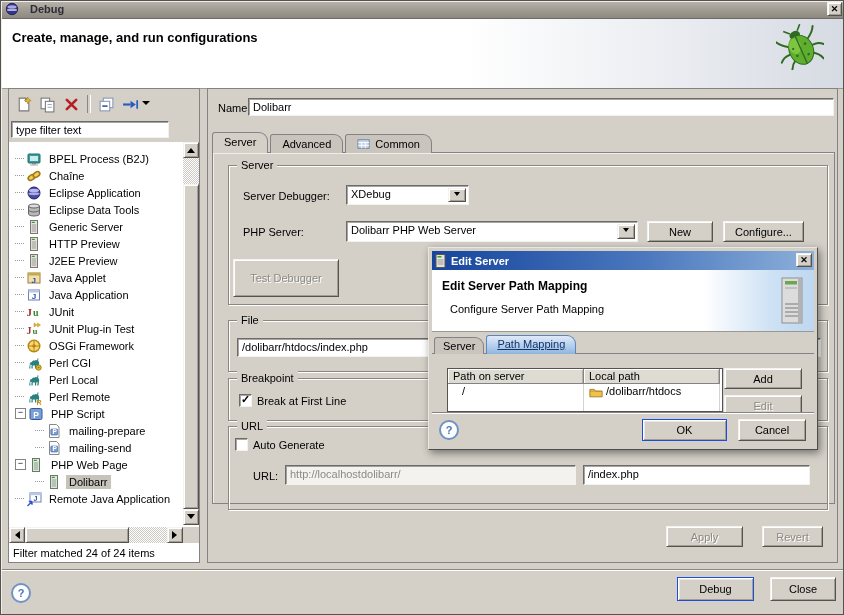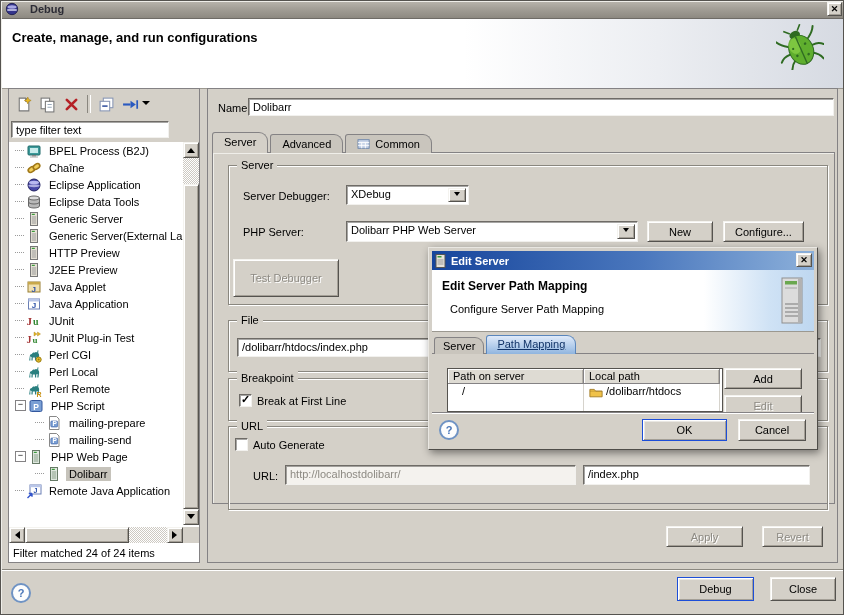--- a/index.html
+++ b/index.html
@@ -37,21 +37,21 @@
           border-bottom:1px solid #9b9890}
   #banner .msg{position:absolute;left:12px;top:12px;font-size:13px;font-weight:bold}
 
   
   #left-panel{left:8px;top:88px;width:192px;height:475px;background:#fff;border:1px solid #848284;box-sizing:border-box}
   #lp-toolbar{position:absolute;left:0;top:0;width:190px;height:30px;background:#d4d0c8;display:flex;align-items:center;padding-left:4px;box-sizing:border-box}
   .tb-icon{width:20px;height:20px;display:flex;align-items:center;justify-content:center;margin-right:4px}
   .tb-sep{width:2px;height:18px;border-left:1px solid #8a877f;border-right:1px solid #fff;margin:0 5px 0 2px}
   #lp-filter-bg{position:absolute;left:0;top:30px;width:190px;height:23px;background:#d4d0c8}
   #tree-scroll{position:absolute;left:0;top:53px;width:174px;height:383px;background:#fff;overflow:hidden}
-  #tree-items{}
+  #tree-items{padding-top:8px}
   .tree-row{height:17px;display:flex;align-items:center;white-space:nowrap}
   .tree-row .dash{width:9px;border-top:1px dotted #9a9a9a;margin-right:2px;flex:none}
   .tree-row .expander{width:9px;height:9px;border:1px solid #848284;background:#fff;font-size:9px;line-height:7px;text-align:center;margin-right:2px;flex:none;box-sizing:content-box}
   .ticon{width:16px;height:16px;margin-right:4px;flex:none;display:inline-flex}
   .tlabel{padding:1px 3px}
   .tree-row.selected .tlabel{background:#c6c3bb}
   
   .sb-track{background-image:conic-gradient(#fff 25%,#cdc9c2 0 50%,#fff 0 75%,#cdc9c2 0);background-size:2px 2px}
   .sb-piece{position:absolute;background:#d4d0c8;border:1px solid;border-color:#f4f3ef #55534f #55534f #f4f3ef;
             box-shadow:inset 1px 1px 0 #fff,inset -1px -1px 0 #a49f96;box-sizing:border-box;display:flex;align-items:center;justify-content:center}
@@ -217,51 +217,40 @@
           <span class="dash"></span>
           <span class="ticon">
             <svg xmlns="http://www.w3.org/2000/svg" viewBox="0 0 16 16" width="16" height="16">
               <rect x="4.5" y="1.5" width="7" height="13" fill="#e6e2d6" stroke="#777"></rect>
               <rect x="5.8" y="2.8" width="3" height="1.2" fill="#3a9a3a"></rect>
               <path d="M5.8 6 h4.4 M5.8 8 h4.4 M5.8 10 h4.4 M5.8 12 h4.4" stroke="#999"></path>
             </svg>
           </span>
           <span class="tlabel">Generic Server</span>
         </div>
-        <div class="tree-row" style="padding-left: 6px;">
+        <div class="tree-row" style="padding-left: 6px; align-items: center;">
           <span class="dash"></span>
           <span class="ticon">
             <svg xmlns="http://www.w3.org/2000/svg" viewBox="0 0 16 16" width="16" height="16">
               <rect x="4.5" y="1.5" width="7" height="13" fill="#e6e2d6" stroke="#777"></rect>
               <rect x="5.8" y="2.8" width="3" height="1.2" fill="#3a9a3a"></rect>
               <path d="M5.8 6 h4.4 M5.8 8 h4.4 M5.8 10 h4.4 M5.8 12 h4.4" stroke="#999"></path>
             </svg>
           </span>
-          <span class="tlabel">Generic Server(External La</span>
-        </div>
-        <div class="tree-row" style="padding-left: 6px; align-items: center;">
+          <span class="tlabel">HTTP Preview</span>
+        </div>
+        <div class="tree-row" style="padding-left: 6px;">
           <span class="dash"></span>
           <span class="ticon">
             <svg xmlns="http://www.w3.org/2000/svg" viewBox="0 0 16 16" width="16" height="16">
               <rect x="4.5" y="1.5" width="7" height="13" fill="#e6e2d6" stroke="#777"></rect>
               <rect x="5.8" y="2.8" width="3" height="1.2" fill="#3a9a3a"></rect>
               <path d="M5.8 6 h4.4 M5.8 8 h4.4 M5.8 10 h4.4 M5.8 12 h4.4" stroke="#999"></path>
             </svg>
           </span>
-          <span class="tlabel">HTTP Preview</span>
-        </div>
-        <div class="tree-row" style="padding-left: 6px;">
-          <span class="dash"></span>
-          <span class="ticon">
-            <svg xmlns="http://www.w3.org/2000/svg" viewBox="0 0 16 16" width="16" height="16">
-              <rect x="4.5" y="1.5" width="7" height="13" fill="#e6e2d6" stroke="#777"></rect>
-              <rect x="5.8" y="2.8" width="3" height="1.2" fill="#3a9a3a"></rect>
-              <path d="M5.8 6 h4.4 M5.8 8 h4.4 M5.8 10 h4.4 M5.8 12 h4.4" stroke="#999"></path>
-            </svg>
-          </span>
           <span class="tlabel">J2EE Preview</span>
         </div>
         <div class="tree-row" style="padding-left: 6px;">
           <span class="dash"></span>
           <span class="ticon">
             <svg xmlns="http://www.w3.org/2000/svg" viewBox="0 0 16 16" width="16" height="16">
               <rect x="2" y="3" width="12" height="10" fill="#f0e0b0" stroke="#997f33"></rect>
               <rect x="2" y="3" width="12" height="2.5" fill="#c8a84b"></rect>
               <text x="5.5" y="12.5" font-size="8" font-weight="bold" fill="#2b50a8" font-family="Liberation Sans,sans-serif">J</text>
             </svg>
@@ -292,20 +281,31 @@
         <div class="tree-row" style="padding-left: 6px;">
           <span class="dash"></span>
           <span class="ticon">
             <svg xmlns="http://www.w3.org/2000/svg" viewBox="0 0 16 16" width="16" height="16">
               <text x="0.5" y="13" font-size="10" font-weight="bold" fill="#a33333" font-family="Liberation Serif,serif">J</text>
               <text x="6.5" y="13" font-size="9" font-weight="bold" fill="#338833" font-family="Liberation Serif,serif">u</text>
               <path d="M8 2 l3 2 -3 2 z M11.5 2 l3 2 -3 2 z" fill="#e8b820" stroke="#a07818" stroke-width=".4"></path>
             </svg>
           </span>
           <span class="tlabel">JUnit Plug-in Test</span>
+        </div>
+        <div class="tree-row" style="padding-left: 6px;">
+          <span class="dash"></span>
+          <span class="ticon">
+            <svg xmlns="http://www.w3.org/2000/svg" viewBox="0 0 16 16" width="16" height="16">
+              <circle cx="8" cy="8" r="5.8" fill="#f5d878" stroke="#b8860b" stroke-width="1.4"></circle>
+              <path d="M8 2.2 V13.8 M2.2 8 H13.8" stroke="#b8860b"></path>
+              <circle cx="8" cy="8" r="1.8" fill="#b8860b"></circle>
+            </svg>
+          </span>
+          <span class="tlabel">OSGi Framework</span>
         </div>
         <div class="tree-row" style="padding-left: 6px;">
           <span class="dash"></span>
           <span class="ticon">
             <svg xmlns="http://www.w3.org/2000/svg" viewBox="0 0 16 16" width="16" height="16">
               <path d="M3.2 13.5 L3.8 9.2 C3.9 7.9 4.8 7.1 5.8 7.1 C6.3 5.8 7.6 5.2 8.6 5.8 C9.4 4.7 10.6 4.8 11.2 5.6 L11.5 3.4 L12.4 3.2 L12.2 5.9 C13 6.7 13.3 7.8 13.1 9 L12.5 13.5 L11.3 13.5 L11.6 9.9 L10.2 10.4 L10.2 13.5 L9 13.5 L8.9 10.4 L6.8 10.4 L6.6 13.5 L5.4 13.5 L5.6 9.9 C5 9.9 4.6 9.7 4.3 9.3 L4.4 13.5 Z" fill="#2a7f7f"></path>
               <circle cx="12.6" cy="12.6" r="2.6" fill="#e8c030" stroke="#9a7d10"></circle>
               <circle cx="12.6" cy="12.6" r="1" fill="#9a7d10"></circle>
             </svg>
           </span>

